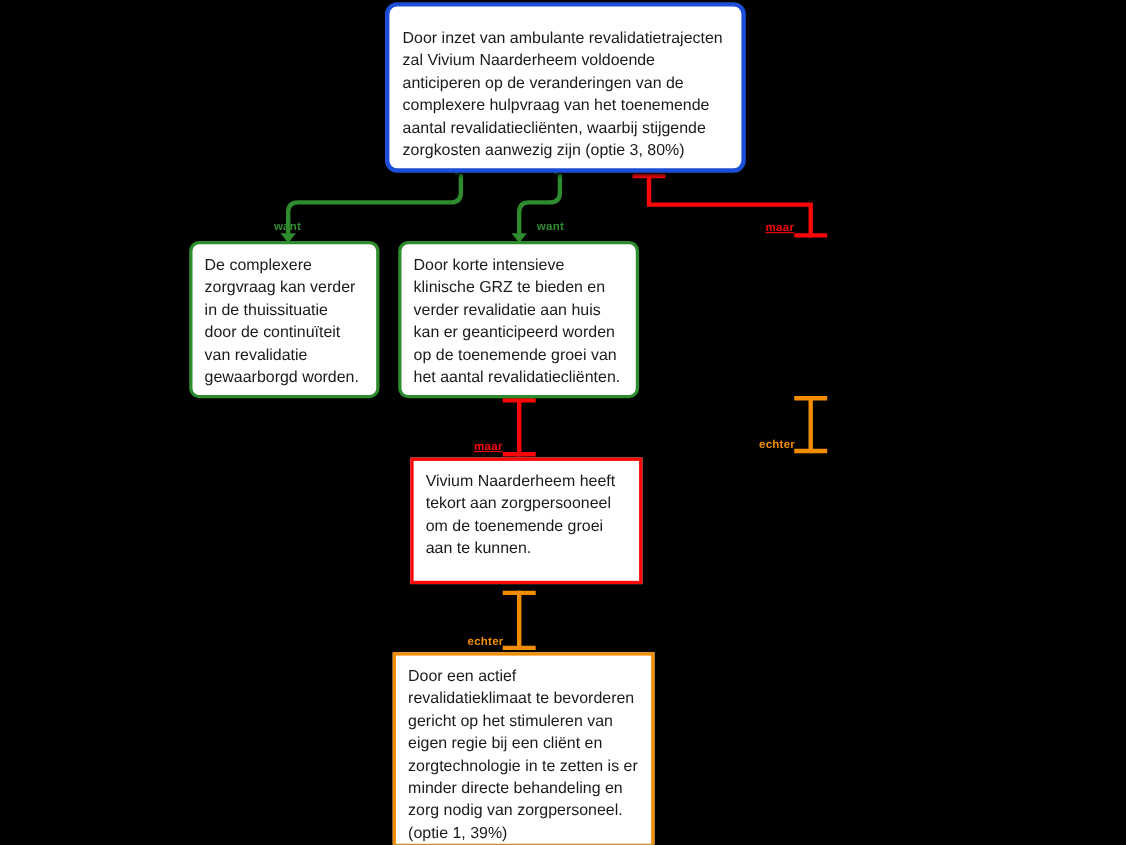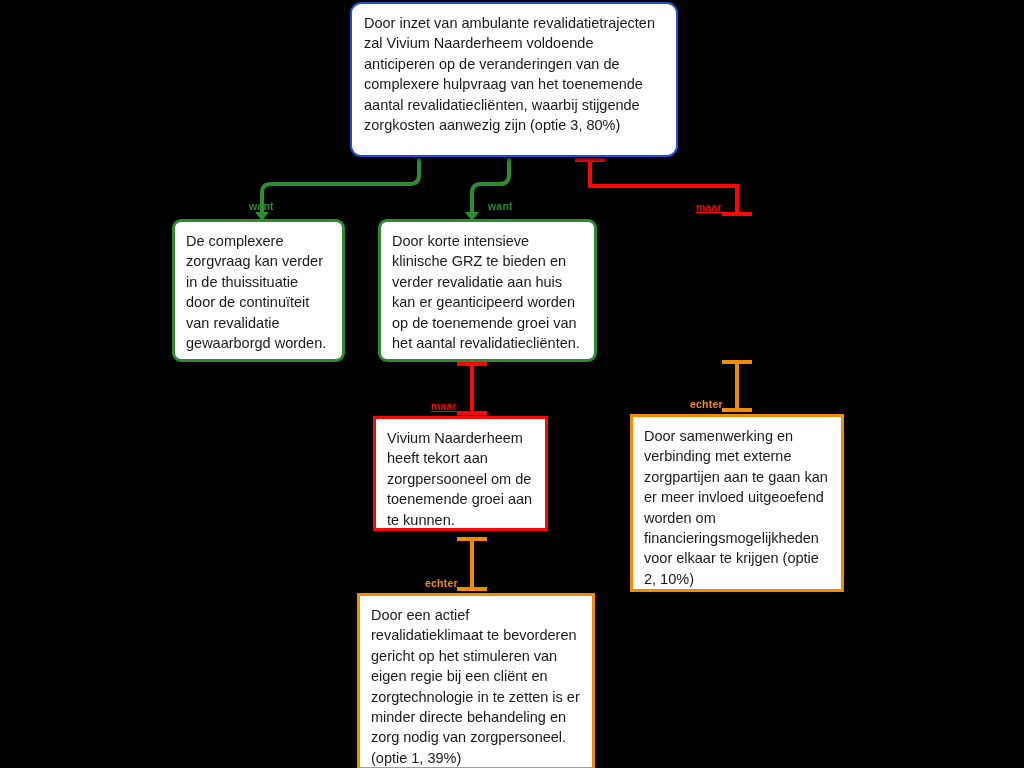--- a/index.html
+++ b/index.html
@@ -30,23 +30,23 @@
     color: #1a1a1a;
     font-size: 14.5px;
     line-height: 20.4px;
     overflow: hidden;
   }
   .node-text {
     display: block;
     white-space: pre-line;
   }
   .node-root {
-    border: 2px solid #1d4ed8;
+    border: 4px solid #1d4ed8;
     border-radius: 11px;
-    padding: 9px 13px 9px 12px;
+    padding: 19px 13px 9px 12px;
     box-shadow: 2px 3px 3px rgba(0,0,0,0.55);
   }
   .node-green {
     border: 3px solid #2e8b2e;
     border-radius: 9px;
     padding: 9px 11px 9px 11px;
   }
   .node-red {
     border: 3px solid #fb0707;
     border-radius: 0;
@@ -124,30 +124,27 @@
   <div class="edge-label lbl-orange" style="left:425px; top:577px;">echter</div>
 
   <div class="node node-root" style="left:350px; top:2px; width:328px; height:155px;">
     <span class="node-text">Door inzet van ambulante revalidatietrajecten zal Vivium Naarderheem voldoende anticiperen op de veranderingen van de complexere hulpvraag van het toenemende aantal revalidatiecliënten, waarbij stijgende zorgkosten aanwezig zijn (optie 3, 80%)</span>
   </div>
 
   <div class="node node-green" style="left:172px; top:219px; width:173px; height:143px;">
     <span class="node-text">De complexere zorgvraag kan verder in de thuissituatie door de continuïteit van revalidatie gewaarborgd worden.</span>
   </div>
 
-  <div class="node node-green" style="left:378px; top:219px; width:219px; height:143px;">
+  <div class="node node-green" style="left:362px; top:219px; width:219px; height:143px;">
     <span class="node-text">Door korte intensieve klinische GRZ te bieden en verder revalidatie aan huis kan er geanticipeerd worden op de toenemende groei van het aantal revalidatiecliënten.</span>
   </div>
 
 
-  <div class="node node-red" style="left:373px; top:416px; width:175px; height:115px;">
+  <div class="node node-red" style="left:373px; top:416px; width:211px; height:115px;">
     <span class="node-text">Vivium Naarderheem heeft tekort aan zorgpersooneel om de toenemende groei aan te kunnen.</span>
   </div>
 
-  <div class="node node-orange" style="left:630px; top:414px; width:214px; height:178px;">
-    <span class="node-text">Door samenwerking en verbinding met externe zorgpartijen aan te gaan kan er meer invloed uitgeoefend worden om financieringsmogelijkheden voor elkaar te krijgen (optie 2, 10%)</span>
-  </div>
 
   <div class="node node-orange" style="left:357px; top:593px; width:238px; height:177px;">
     <span class="node-text">Door een actief revalidatieklimaat te bevorderen gericht op het stimuleren van eigen regie bij een cliënt en zorgtechnologie in te zetten is er minder directe behandeling en zorg nodig van zorgpersoneel. (optie 1, 39%)</span>
   </div>
 
 </div>
 
 </body></html>

